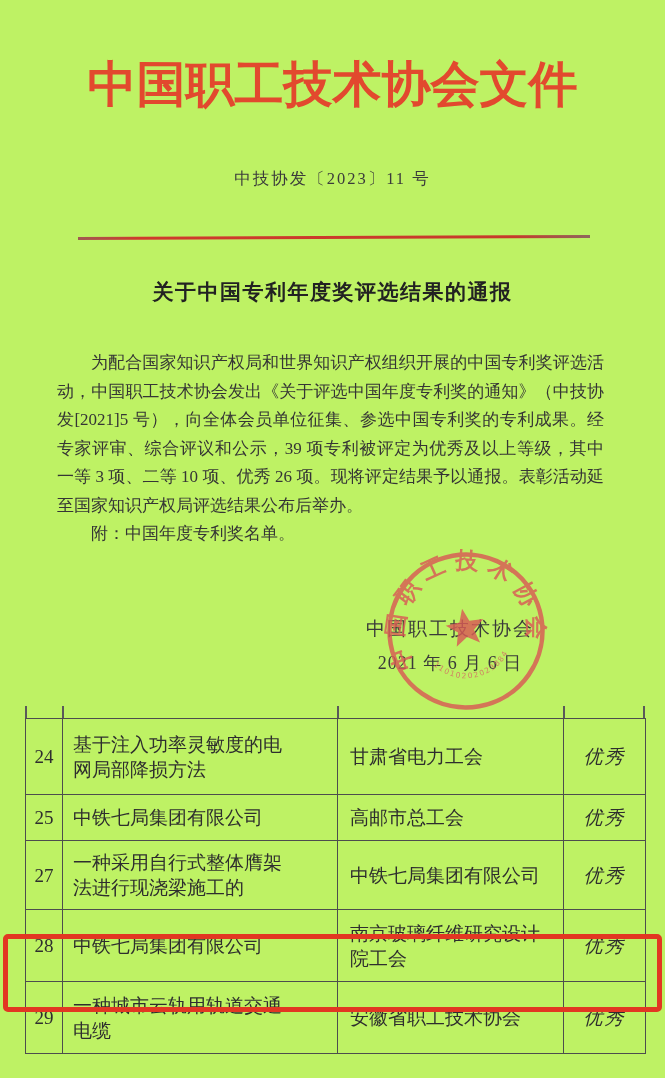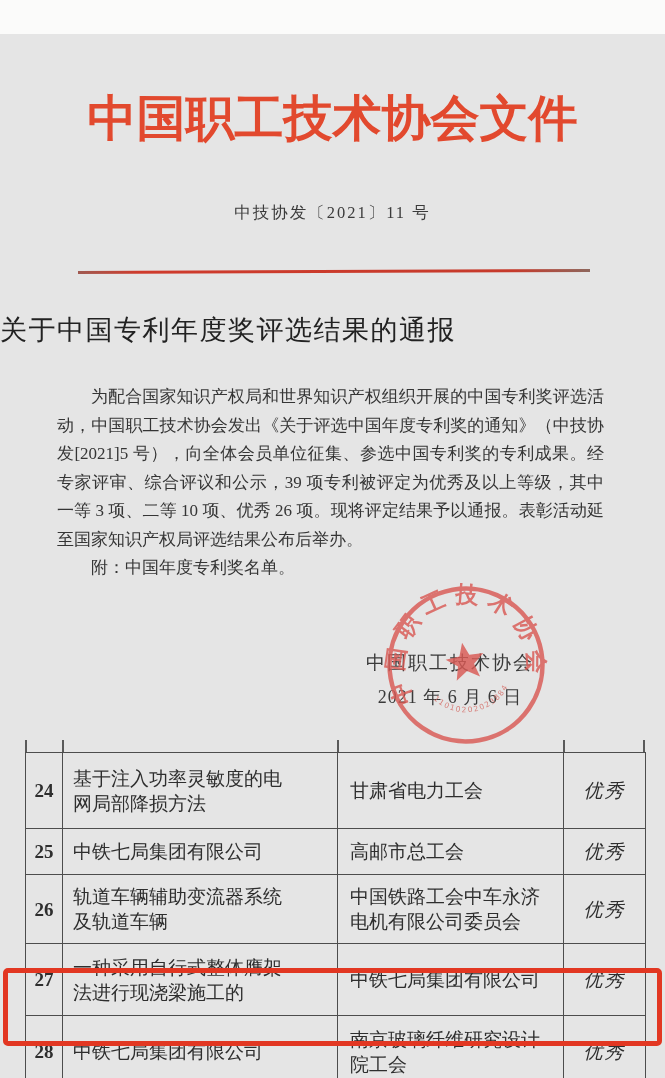--- a/index.html
+++ b/index.html
@@ -2,43 +2,43 @@
 <html><head>
 <meta charset="utf-8">
 <style>
   html,body{margin:0;padding:0;}
   body{
     width:665px;height:1078px;overflow:hidden;
     background:#fbfbfa;
     font-family:"Liberation Serif","DejaVu Serif",serif;
     position:relative;
   }
-  .page{position:absolute;inset:0;background:#e5e5e5;margin-top:34px;}
+  .page{position:absolute;inset:0;background:#bef264;}
 
   .header-title{
     position:absolute;top:52px;left:0;width:100%;
     text-align:center;
     font-size:49px;font-weight:bold;letter-spacing:0px;
     color:#e2492e;
     font-family:"Liberation Serif","DejaVu Serif",serif;
   }
   .doc-number{
     position:absolute;top:168px;left:0;width:100%;
     text-align:center;
     font-size:16.5px;color:#3b3b3b;letter-spacing:2px;
   }
   .red-rule{
     position:absolute;top:236px;left:78px;width:512px;height:2.5px;
     background:linear-gradient(90deg,#a05a51,#cf3b2c 12%,#c63a2b 85%,#8e675d);
     transform:rotate(-0.25deg);
   }
   .doc-title{
     position:absolute;top:278px;left:0;width:100%;margin:0;
-    text-align:left;
-    font-size:27px;font-weight:normal;color:#222;letter-spacing:1.5px;
+    text-align:center;
+    font-size:21px;font-weight:bold;color:#222;letter-spacing:1.5px;
   }
   .body-text{
     position:absolute;top:349px;left:57px;width:547px;
     font-size:17px;line-height:28.5px;color:#353535;
     text-align:justify;
   }
   .body-text p{margin:0;text-indent:2em;}
 
   .signature{
     position:absolute;top:616px;left:330px;width:240px;
@@ -56,21 +56,21 @@
   .award-table{
     position:absolute;top:718px;left:25px;width:620px;
     border-collapse:collapse;table-layout:fixed;
     font-size:19px;color:#2e2e2e;z-index:1;
   }
   .award-table td{
     border:1.6px solid #4d4d4d;
     vertical-align:middle;
     line-height:25px;
   }
-  .award-table .c-no{text-align:center;font-weight:bold;}
+  .award-table .c-no{text-align:center;}
   .award-table .c-patent{padding:4px 54px 4px 10px;}
   .award-table .c-org{padding:4px 14px 4px 12px;}
   .award-table .c-award{text-align:center;letter-spacing:2px;font-style:italic;}
   .award-table tr:nth-child(1) td{height:67px;}
   .award-table tr:nth-child(2) td{height:37px;}
   .award-table tr:nth-child(3) td{height:60px;}
   .award-table tr:nth-child(4) td{height:63px;}
   .award-table tr:nth-child(5) td{height:63px;}
   .award-table tr:nth-child(6) td{height:52px;}
 
@@ -97,21 +97,21 @@
     font-family:"DejaVu Sans","Liberation Sans",sans-serif;
   }
 </style>
 </head>
 <body>
 
 <div class="page">
 
   <div class="header-title">中国职工技术协会文件</div>
 
-  <div class="doc-number">中技协发〔2021〕11 号</div>
+  <div class="doc-number">中技协发〔2023〕11 号</div>
 
   <div class="red-rule"></div>
 
   <h1 class="doc-title">关于中国专利年度奖评选结果的通报</h1>
 
   <div class="body-text">
     <p>为配合国家知识产权局和世界知识产权组织开展的中国专利奖评选活动，中国职工技术协会发出《关于评选中国年度专利奖的通知》（中技协发[2021]5 号），向全体会员单位征集、参选中国专利奖的专利成果。经专家评审、综合评议和公示，39 项专利被评定为优秀及以上等级，其中一等 3 项、二等 10 项、优秀 26 项。现将评定结果予以通报。表彰活动延至国家知识产权局评选结果公布后举办。</p>
     <p>附：中国年度专利奖名单。</p>
   </div>
 
@@ -157,26 +157,20 @@
       <td class="c-org">甘肃省电力工会</td>
       <td class="c-award">优秀</td>
     </tr>
         <tr>
       <td class="c-no">25</td>
       <td class="c-patent">中铁七局集团有限公司</td>
       <td class="c-org">高邮市总工会</td>
       <td class="c-award">优秀</td>
     </tr>
         <tr>
-      <td class="c-no">26</td>
-      <td class="c-patent">轨道车辆辅助变流器系统及轨道车辆</td>
-      <td class="c-org">中国铁路工会中车永济电机有限公司委员会</td>
-      <td class="c-award">优秀</td>
-    </tr>
-        <tr>
       <td class="c-no">27</td>
       <td class="c-patent">一种采用自行式整体膺架法进行现浇梁施工的</td>
       <td class="c-org">中铁七局集团有限公司</td>
       <td class="c-award">优秀</td>
     </tr>
         <tr>
       <td class="c-no">28</td>
       <td class="c-patent">中铁七局集团有限公司</td>
       <td class="c-org">南京玻璃纤维研究设计院工会</td>
       <td class="c-award">优秀</td>

